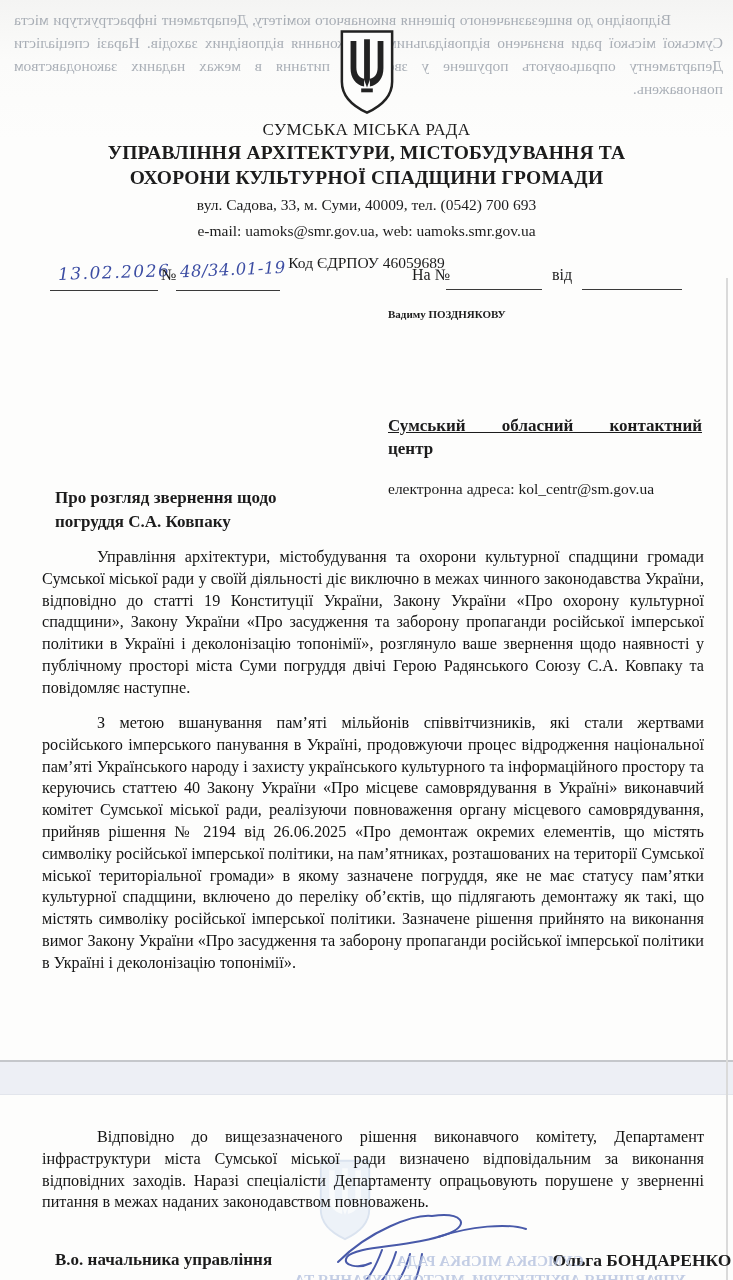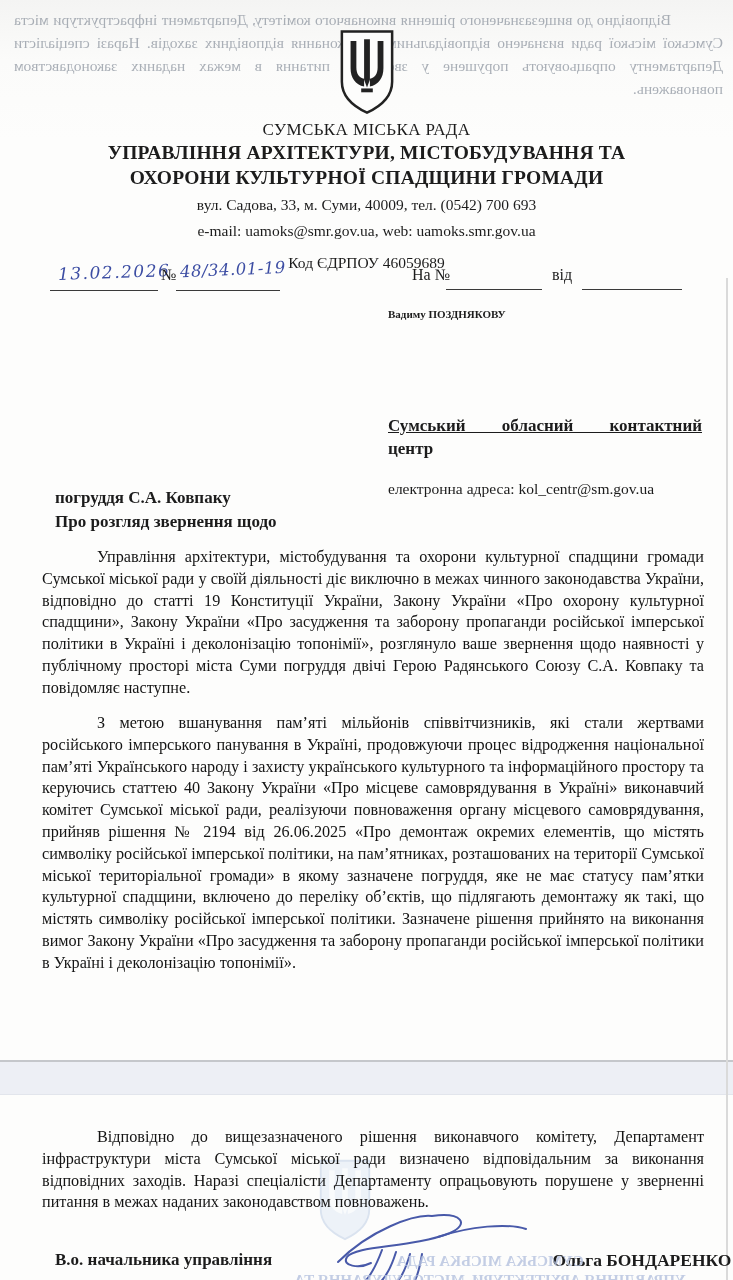--- a/index.html
+++ b/index.html
@@ -85,22 +85,22 @@
   <div class="abs blank" style="left:582px;top:288px;width:100px;"></div>
 
   <div class="abs recipient">Вадиму ПОЗДНЯКОВУ</div>
   <div class="abs to-org">
     <div class="just">Сумський обласний контактний</div>
     <div>центр</div>
     <div class="to-email">електронна адреса: kol_centr@sm.gov.ua</div>
   </div>
 
   <div class="abs subject">
+    <div>Про розгляд звернення щодо</div>
     <div>погруддя С.А. Ковпаку</div>
-    <div>Про розгляд звернення щодо</div>
   </div>
 
   <div class="abs par p1">Управління архітектури, містобудування та охорони культурної спадщини громади Сумської міської ради у своїй діяльності діє виключно в межах чинного законодавства України, відповідно до статті 19 Конституції України, Закону України «Про охорону культурної спадщини», Закону України «Про засудження та заборону пропаганди російської імперської політики в Україні і деколонізацію топонімії», розглянуло ваше звернення щодо наявності у публічному просторі міста Суми погруддя двічі Герою Радянського Союзу С.А. Ковпаку та повідомляє наступне.</div>
   <div class="abs par p2">З метою вшанування пам’яті мільйонів співвітчизників, які стали жертвами російського імперського панування в Україні, продовжуючи процес відродження національної пам’яті Українського народу і захисту українського культурного та інформаційного простору та керуючись статтею 40 Закону України «Про місцеве самоврядування в Україні» виконавчий комітет Сумської міської ради, реалізуючи повноваження органу місцевого самоврядування, прийняв рішення № 2194 від 26.06.2025 «Про демонтаж окремих елементів, що містять символіку російської імперської політики, на пам’ятниках, розташованих на території Сумської міської територіальної громади» в якому зазначене погруддя, яке не має статусу пам’ятки культурної спадщини, включено до переліку об’єктів, що підлягають демонтажу як такі, що містять символіку російської імперської політики. Зазначене рішення прийнято на виконання вимог Закону України «Про засудження та заборону пропаганди російської імперської політики в Україні і деколонізацію топонімії».</div>
 
   <div class="abs seam"></div>
   <div class="abs edge-line"></div>
 
   <div class="abs watermark">
     <svg width="58" height="84" viewBox="0 0 60 90">

